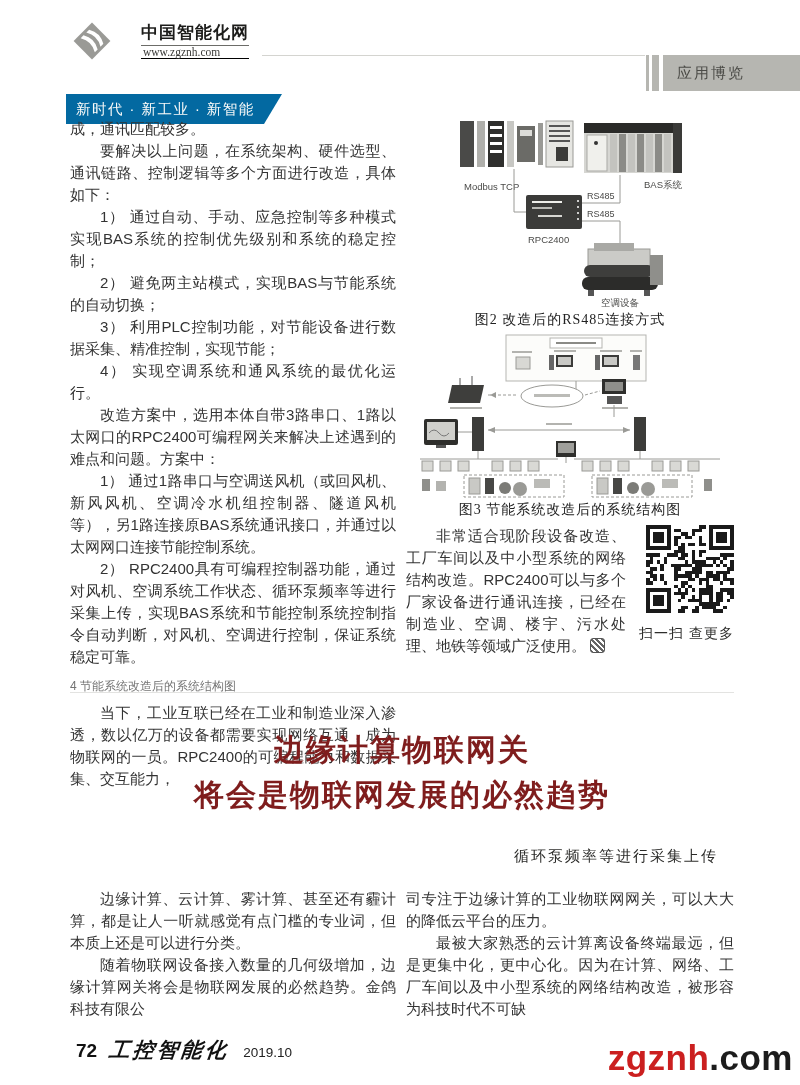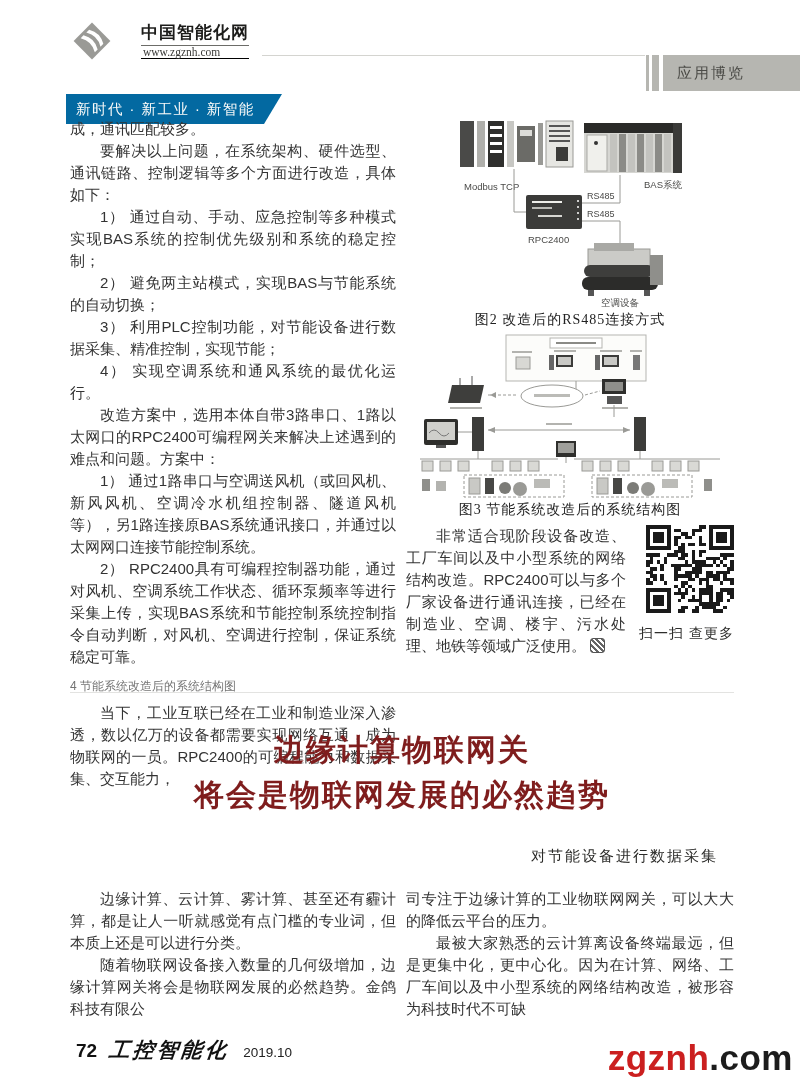--- a/index.html
+++ b/index.html
@@ -500,21 +500,21 @@
       <p><span>非常适合现阶段设备改造、工厂车间以及中小型系统的网络结构改造。RPC2400可以与多个厂家设备进行通讯连接，已经在制造业、空调、楼宇、污水处理、地铁等领域广泛使用。</span><span class="endmark"></span></p>
     </div>
   </div>
 
   <div class="divider"></div>
 
   <div class="title2">
     <div>边缘计算物联网关</div>
     <div>将会是物联网发展的必然趋势</div>
   </div>
-  <div class="author">对节能设备进行数据采集</div>
+  <div class="author">循环泵频率等进行采集上传</div>
 
   <div class="col2-left body-text">
     <p>边缘计算、云计算、雾计算、甚至还有霾计算，都是让人一听就感觉有点门槛的专业词，但本质上还是可以进行分类。</p>
     <p>随着物联网设备接入数量的几何级增加，边缘计算网关将会是物联网发展的必然趋势。金鸽科技有限公</p>
   </div>
   <div class="col2-right body-text">
     <p class="no-indent">司专注于边缘计算的工业物联网网关，可以大大的降低云平台的压力。</p>
     <p>最被大家熟悉的云计算离设备终端最远，但是更集中化，更中心化。因为在计算、网络、工厂车间以及中小型系统的网络结构改造，被形容为科技时代不可缺</p>
   </div>
 

